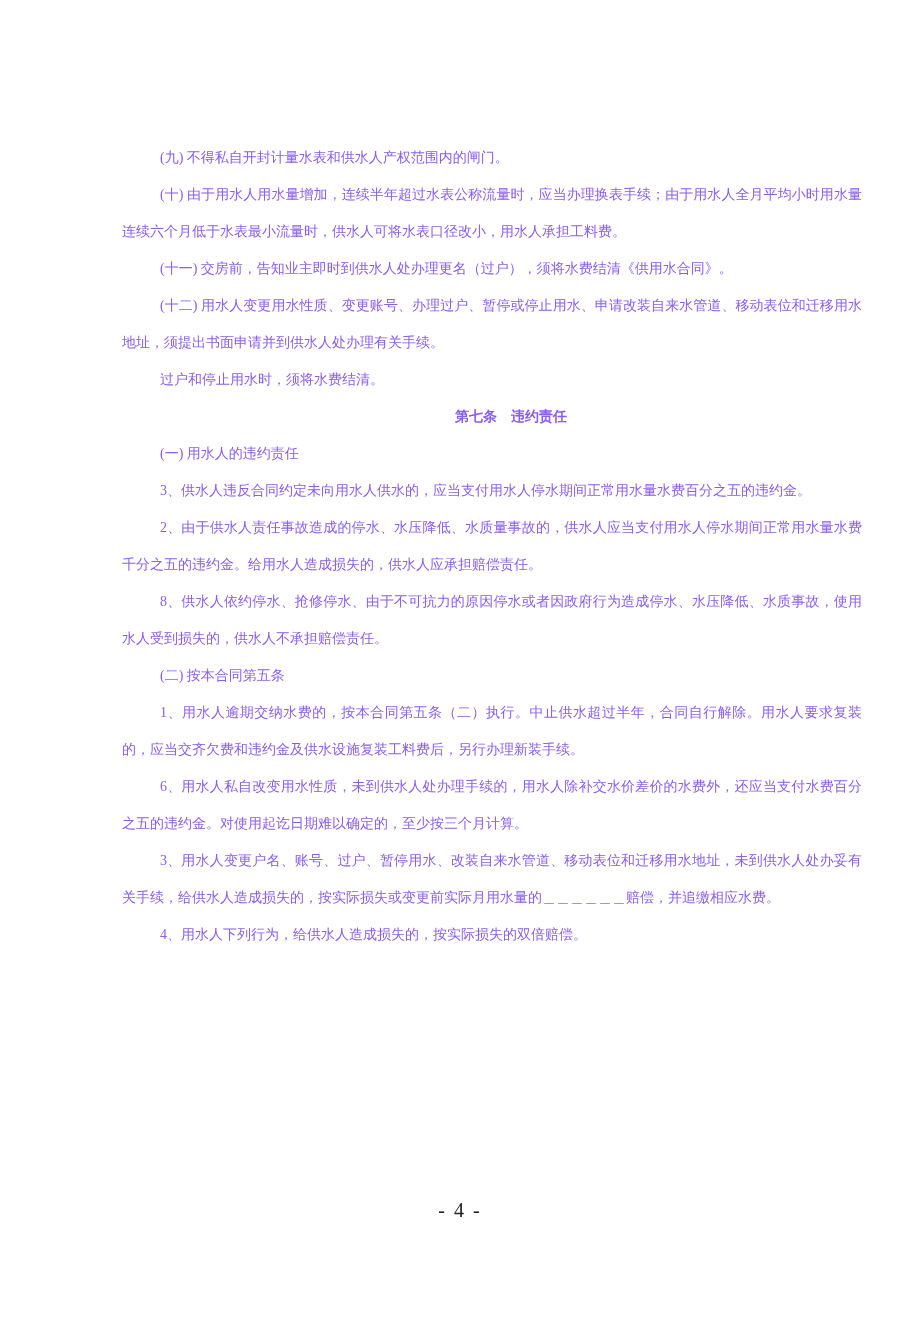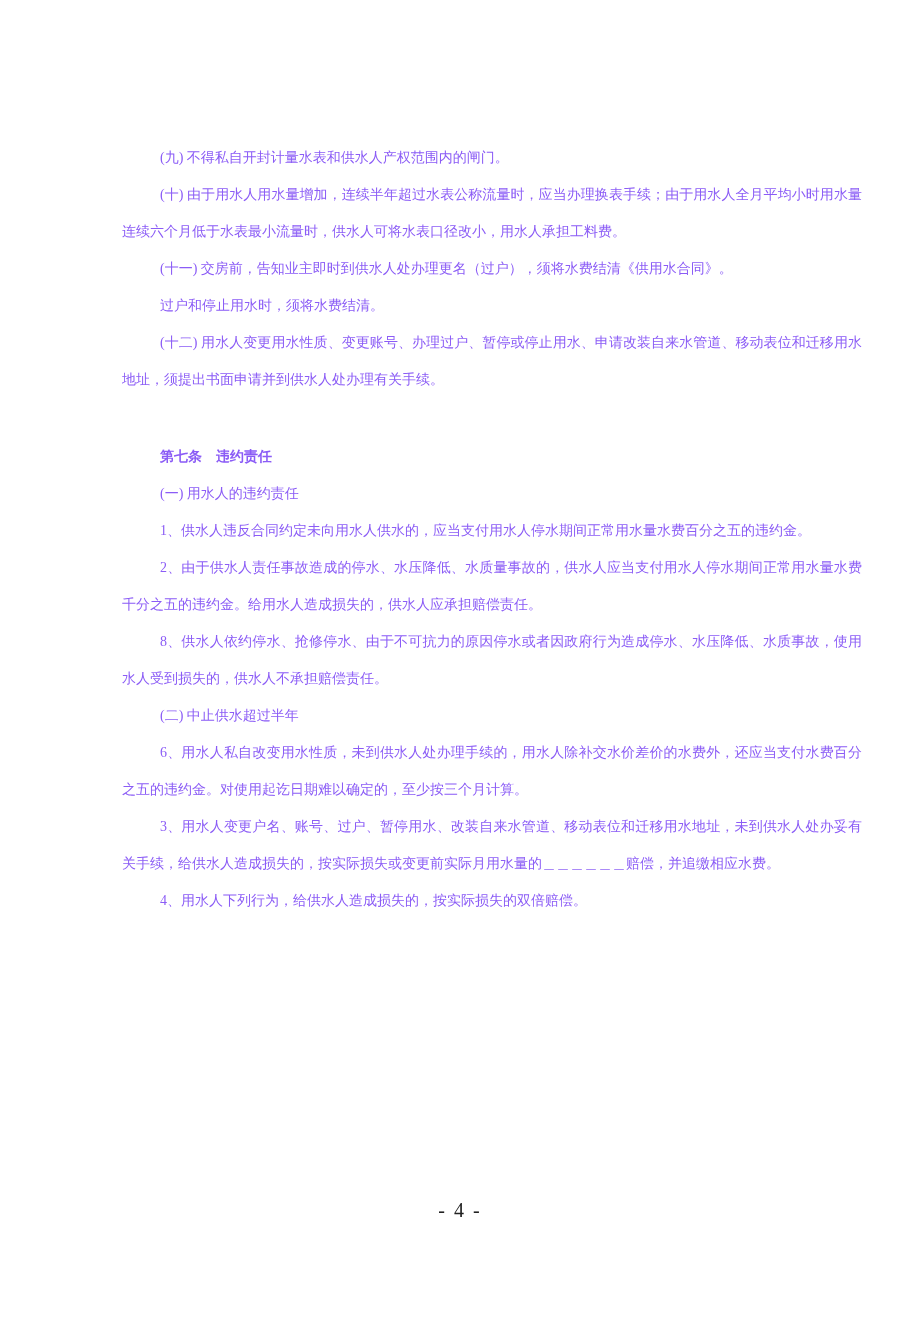--- a/index.html
+++ b/index.html
@@ -31,48 +31,48 @@
     line-height: 37px;
     text-align: justify;
   }
   .content p {
     margin: 0;
     padding: 0;
     text-indent: 38px;
   }
   .content p.heading {
     font-weight: bold;
-    text-align: left;
-    margin-top: 40px;
+    text-align: center;
   }
   .footer {
     position: absolute;
     top: 1199px;
     left: 0;
     width: 920px;
     text-align: center;
     font-size: 20px;
     color: #222222;
     letter-spacing: 2px;
   }
 </style>
 </head>
 <body>
 
 <div class="page">
   <div class="content">
     <p>(九) 不得私自开封计量水表和供水人产权范围内的闸门。</p>
     <p>(十) 由于用水人用水量增加，连续半年超过水表公称流量时，应当办理换表手续；由于用水人全月平均小时用水量连续六个月低于水表最小流量时，供水人可将水表口径改小，用水人承担工料费。</p>
     <p>(十一) 交房前，告知业主即时到供水人处办理更名（过户），须将水费结清《供用水合同》。</p>
+    <p>(十二) 用水人变更用水性质、变更账号、办理过户、暂停或停止用水、申请改装自来水管道、移动表位和迁移用水地址，须提出书面申请并到供水人处办理有关手续。</p>
     <p>过户和停止用水时，须将水费结清。</p>
-    <p>(十二) 用水人变更用水性质、变更账号、办理过户、暂停或停止用水、申请改装自来水管道、移动表位和迁移用水地址，须提出书面申请并到供水人处办理有关手续。</p>
     <p class="heading">第七条　违约责任</p>
     <p>(一) 用水人的违约责任</p>
-    <p>1、供水人违反合同约定未向用水人供水的，应当支付用水人停水期间正常用水量水费百分之五的违约金。</p>
+    <p>3、供水人违反合同约定未向用水人供水的，应当支付用水人停水期间正常用水量水费百分之五的违约金。</p>
     <p>2、由于供水人责任事故造成的停水、水压降低、水质量事故的，供水人应当支付用水人停水期间正常用水量水费千分之五的违约金。给用水人造成损失的，供水人应承担赔偿责任。</p>
     <p>8、供水人依约停水、抢修停水、由于不可抗力的原因停水或者因政府行为造成停水、水压降低、水质事故，使用水人受到损失的，供水人不承担赔偿责任。</p>
-    <p>(二) 中止供水超过半年</p>
+    <p>(二) 按本合同第五条</p>
+    <p>1、用水人逾期交纳水费的，按本合同第五条（二）执行。中止供水超过半年，合同自行解除。用水人要求复装的，应当交齐欠费和违约金及供水设施复装工料费后，另行办理新装手续。</p>
     <p>6、用水人私自改变用水性质，未到供水人处办理手续的，用水人除补交水价差价的水费外，还应当支付水费百分之五的违约金。对使用起讫日期难以确定的，至少按三个月计算。</p>
     <p>3、用水人变更户名、账号、过户、暂停用水、改装自来水管道、移动表位和迁移用水地址，未到供水人处办妥有关手续，给供水人造成损失的，按实际损失或变更前实际月用水量的＿＿＿＿＿＿赔偿，并追缴相应水费。</p>
     <p>4、用水人下列行为，给供水人造成损失的，按实际损失的双倍赔偿。</p>
   </div>
   <div class="footer">- 4 -</div>
 </div>
 
 </body></html>

